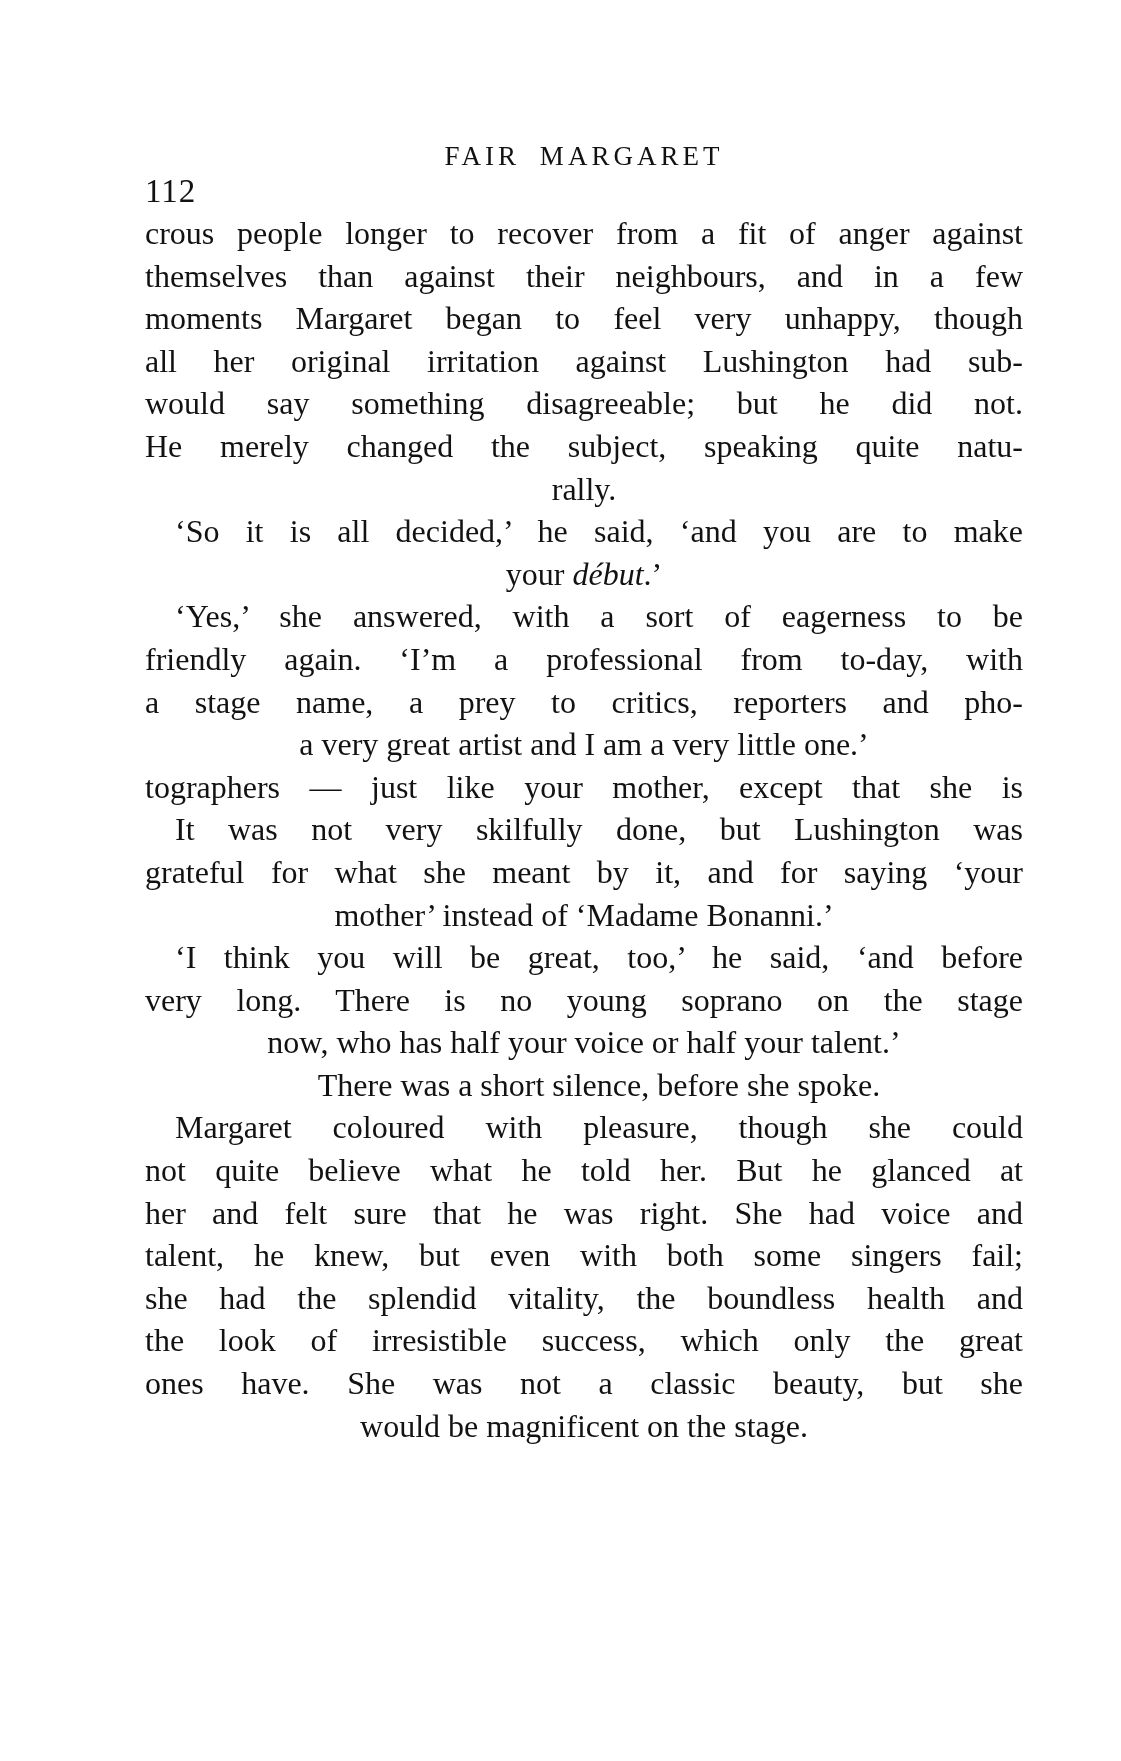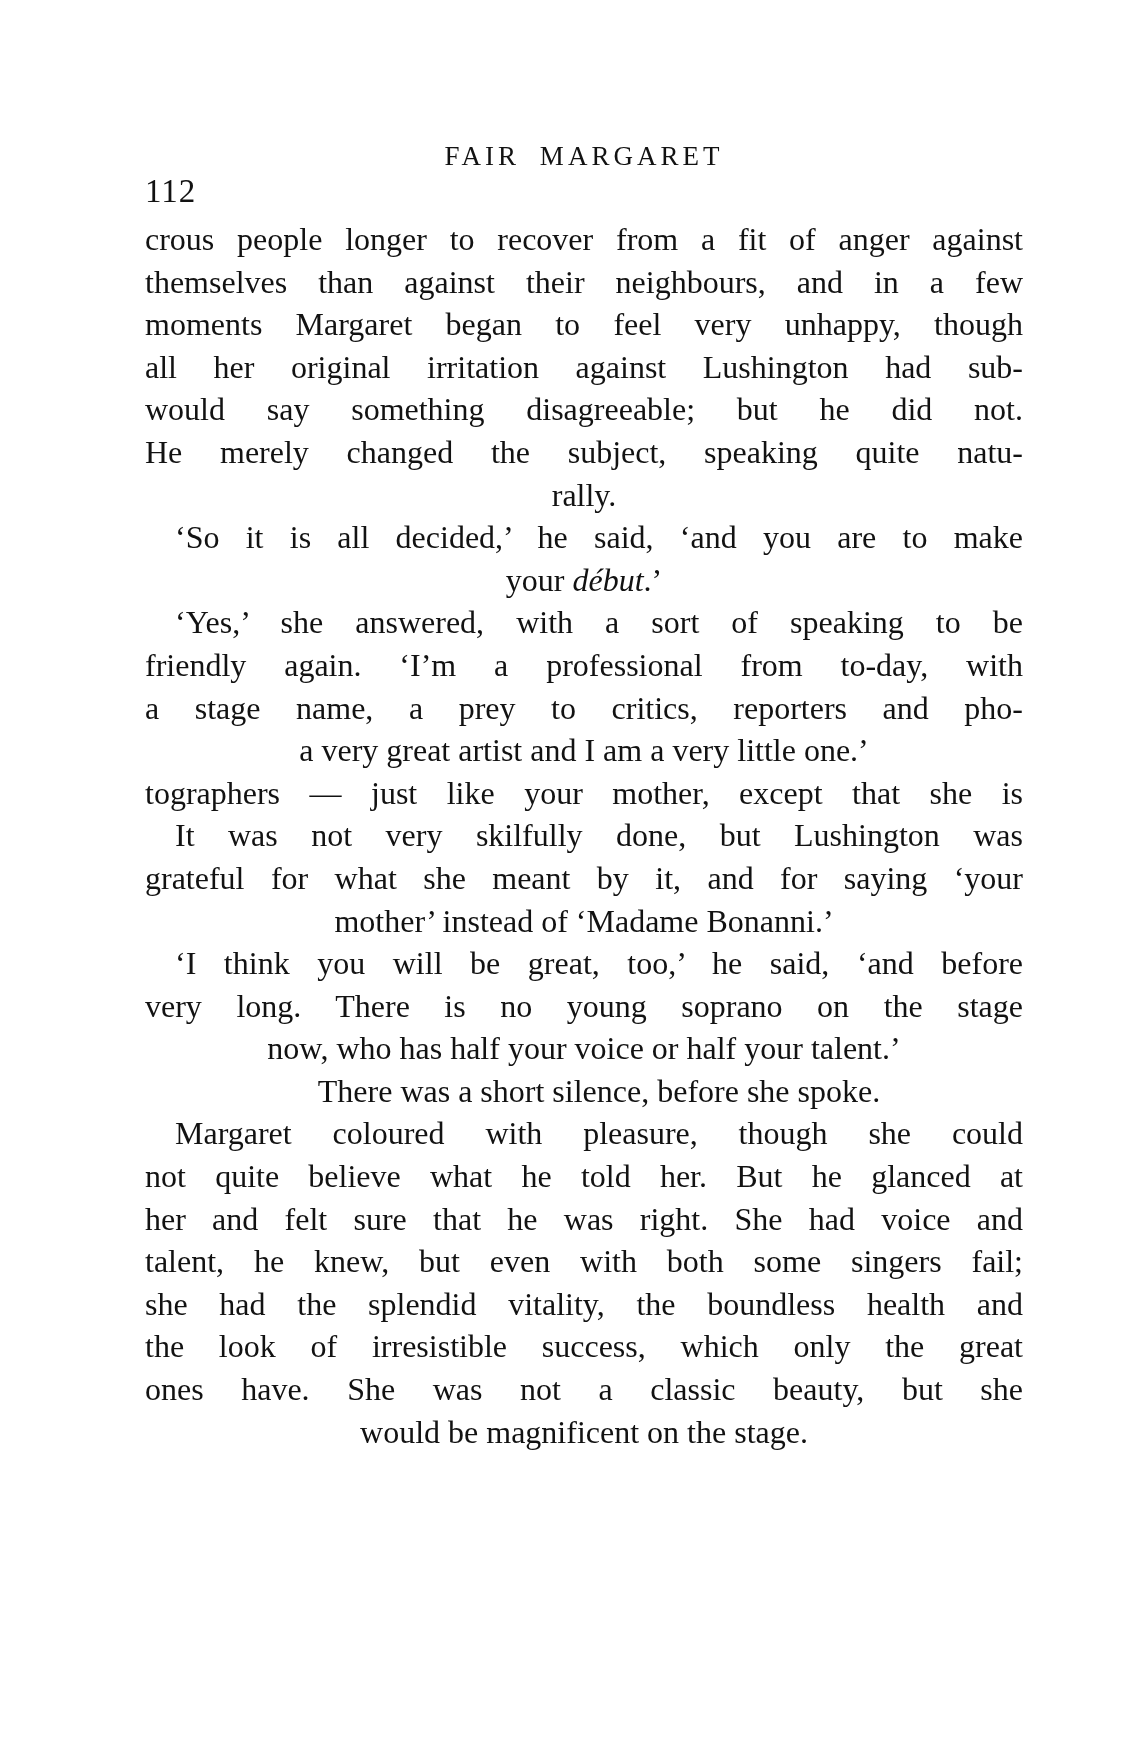--- a/index.html
+++ b/index.html
@@ -38,21 +38,21 @@
     right: 0;
     top: 5px;
     text-align: center;
     font-size: 27px;
     letter-spacing: 4px;
     word-spacing: 9px;
     color: #121212;
   }
   .text-block {
     position: absolute;
-    top: 218px;
+    top: 212px;
     left: 145px;
     width: 878px;
     font-size: 32px;
     line-height: 42.6px;
   }
   .line {
     white-space: normal;
     text-align: center;
   }
   .line.just {
@@ -83,21 +83,21 @@
         <div class="line just"><span>all her original irritation against Lushington had sub-</span></div>
         <div class="line just"><span>would say something disagreeable; but he did not.</span></div>
         <div class="line just"><span>He merely changed the subject, speaking quite natu-</span></div>
         <div class="line"><span>rally.</span></div>
       </div>
       <div>
         <div class="line just indent"><span>‘So it is all decided,’ he said, ‘and you are to make</span></div>
         <div class="line"><span>your </span><span class="italic">début</span><span>.’</span></div>
       </div>
       <div>
-        <div class="line just indent"><span>‘Yes,’ she answered, with a sort of speaking to be</span></div>
+        <div class="line just indent"><span>‘Yes,’ she answered, with a sort of eagerness to be</span></div>
         <div class="line just"><span>friendly again.  ‘I’m a professional from to-day, with</span></div>
         <div class="line just"><span>a stage name, a prey to critics, reporters and pho-</span></div>
         <div class="line"><span>a very great artist and I am a very little one.’</span></div>
         <div class="line just"><span>tographers — just like your mother, except that she is</span></div>
       </div>
       <div>
         <div class="line just indent"><span>It was not very skilfully done, but Lushington was</span></div>
         <div class="line just"><span>grateful for what she meant by it, and for saying ‘your</span></div>
         <div class="line"><span>mother’ instead of ‘Madame Bonanni.’</span></div>
       </div>

